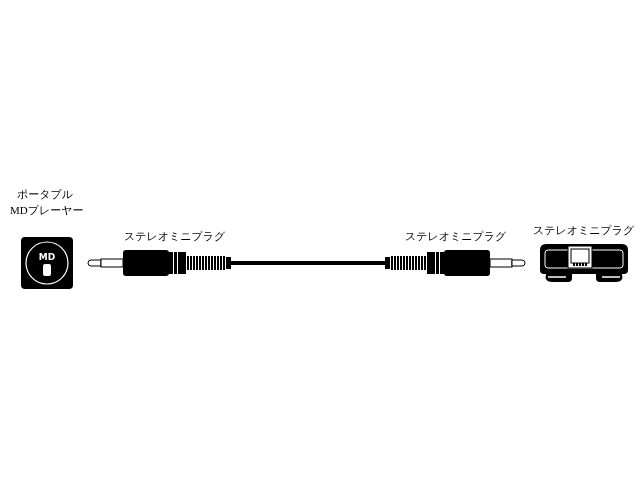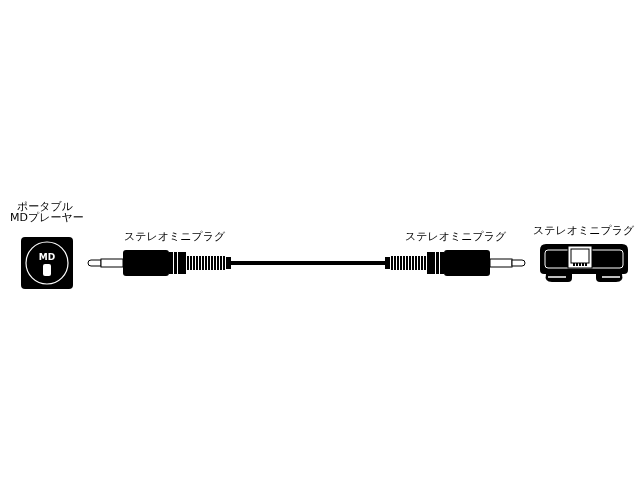--- a/index.html
+++ b/index.html
@@ -4,22 +4,22 @@
 <style>
   html,body{margin:0;padding:0;background:#fff;}
   body{width:640px;height:480px;position:relative;overflow:hidden;font-family:"DejaVu Sans",sans-serif;color:#000;}
   .label{position:absolute;font-size:11px;line-height:13px;white-space:nowrap;}
   .center{text-align:center;}
   svg{position:absolute;left:0;top:0;}
 </style>
 </head>
 <body>
 
-<div class="label center" style="left:10px;top:200px;width:70px;">ポータブル</div>
-<div class="label center" style="left:10px;top:211px;width:70px;">MDプレーヤー</div>
+<div class="label center" style="left:10px;top:188px;width:70px;">ポータブル</div>
+<div class="label center" style="left:10px;top:204px;width:70px;font-family:Liberation Serif, serif;">MDプレーヤー</div>
 
 <div class="label" style="left:124px;top:230px;">ステレオミニプラグ</div>
 <div class="label" style="left:405px;top:230px;">ステレオミニプラグ</div>
 <div class="label" style="left:533px;top:224px;">ステレオミニプラグ</div>
 
 <svg width="640" height="480" viewBox="0 0 640 480">
 
   <g>
     <rect x="21" y="237" width="52" height="52" rx="4" fill="#000"></rect>
     <circle cx="47" cy="263" r="21" fill="none" stroke="#fff" stroke-width="1.2"></circle>

